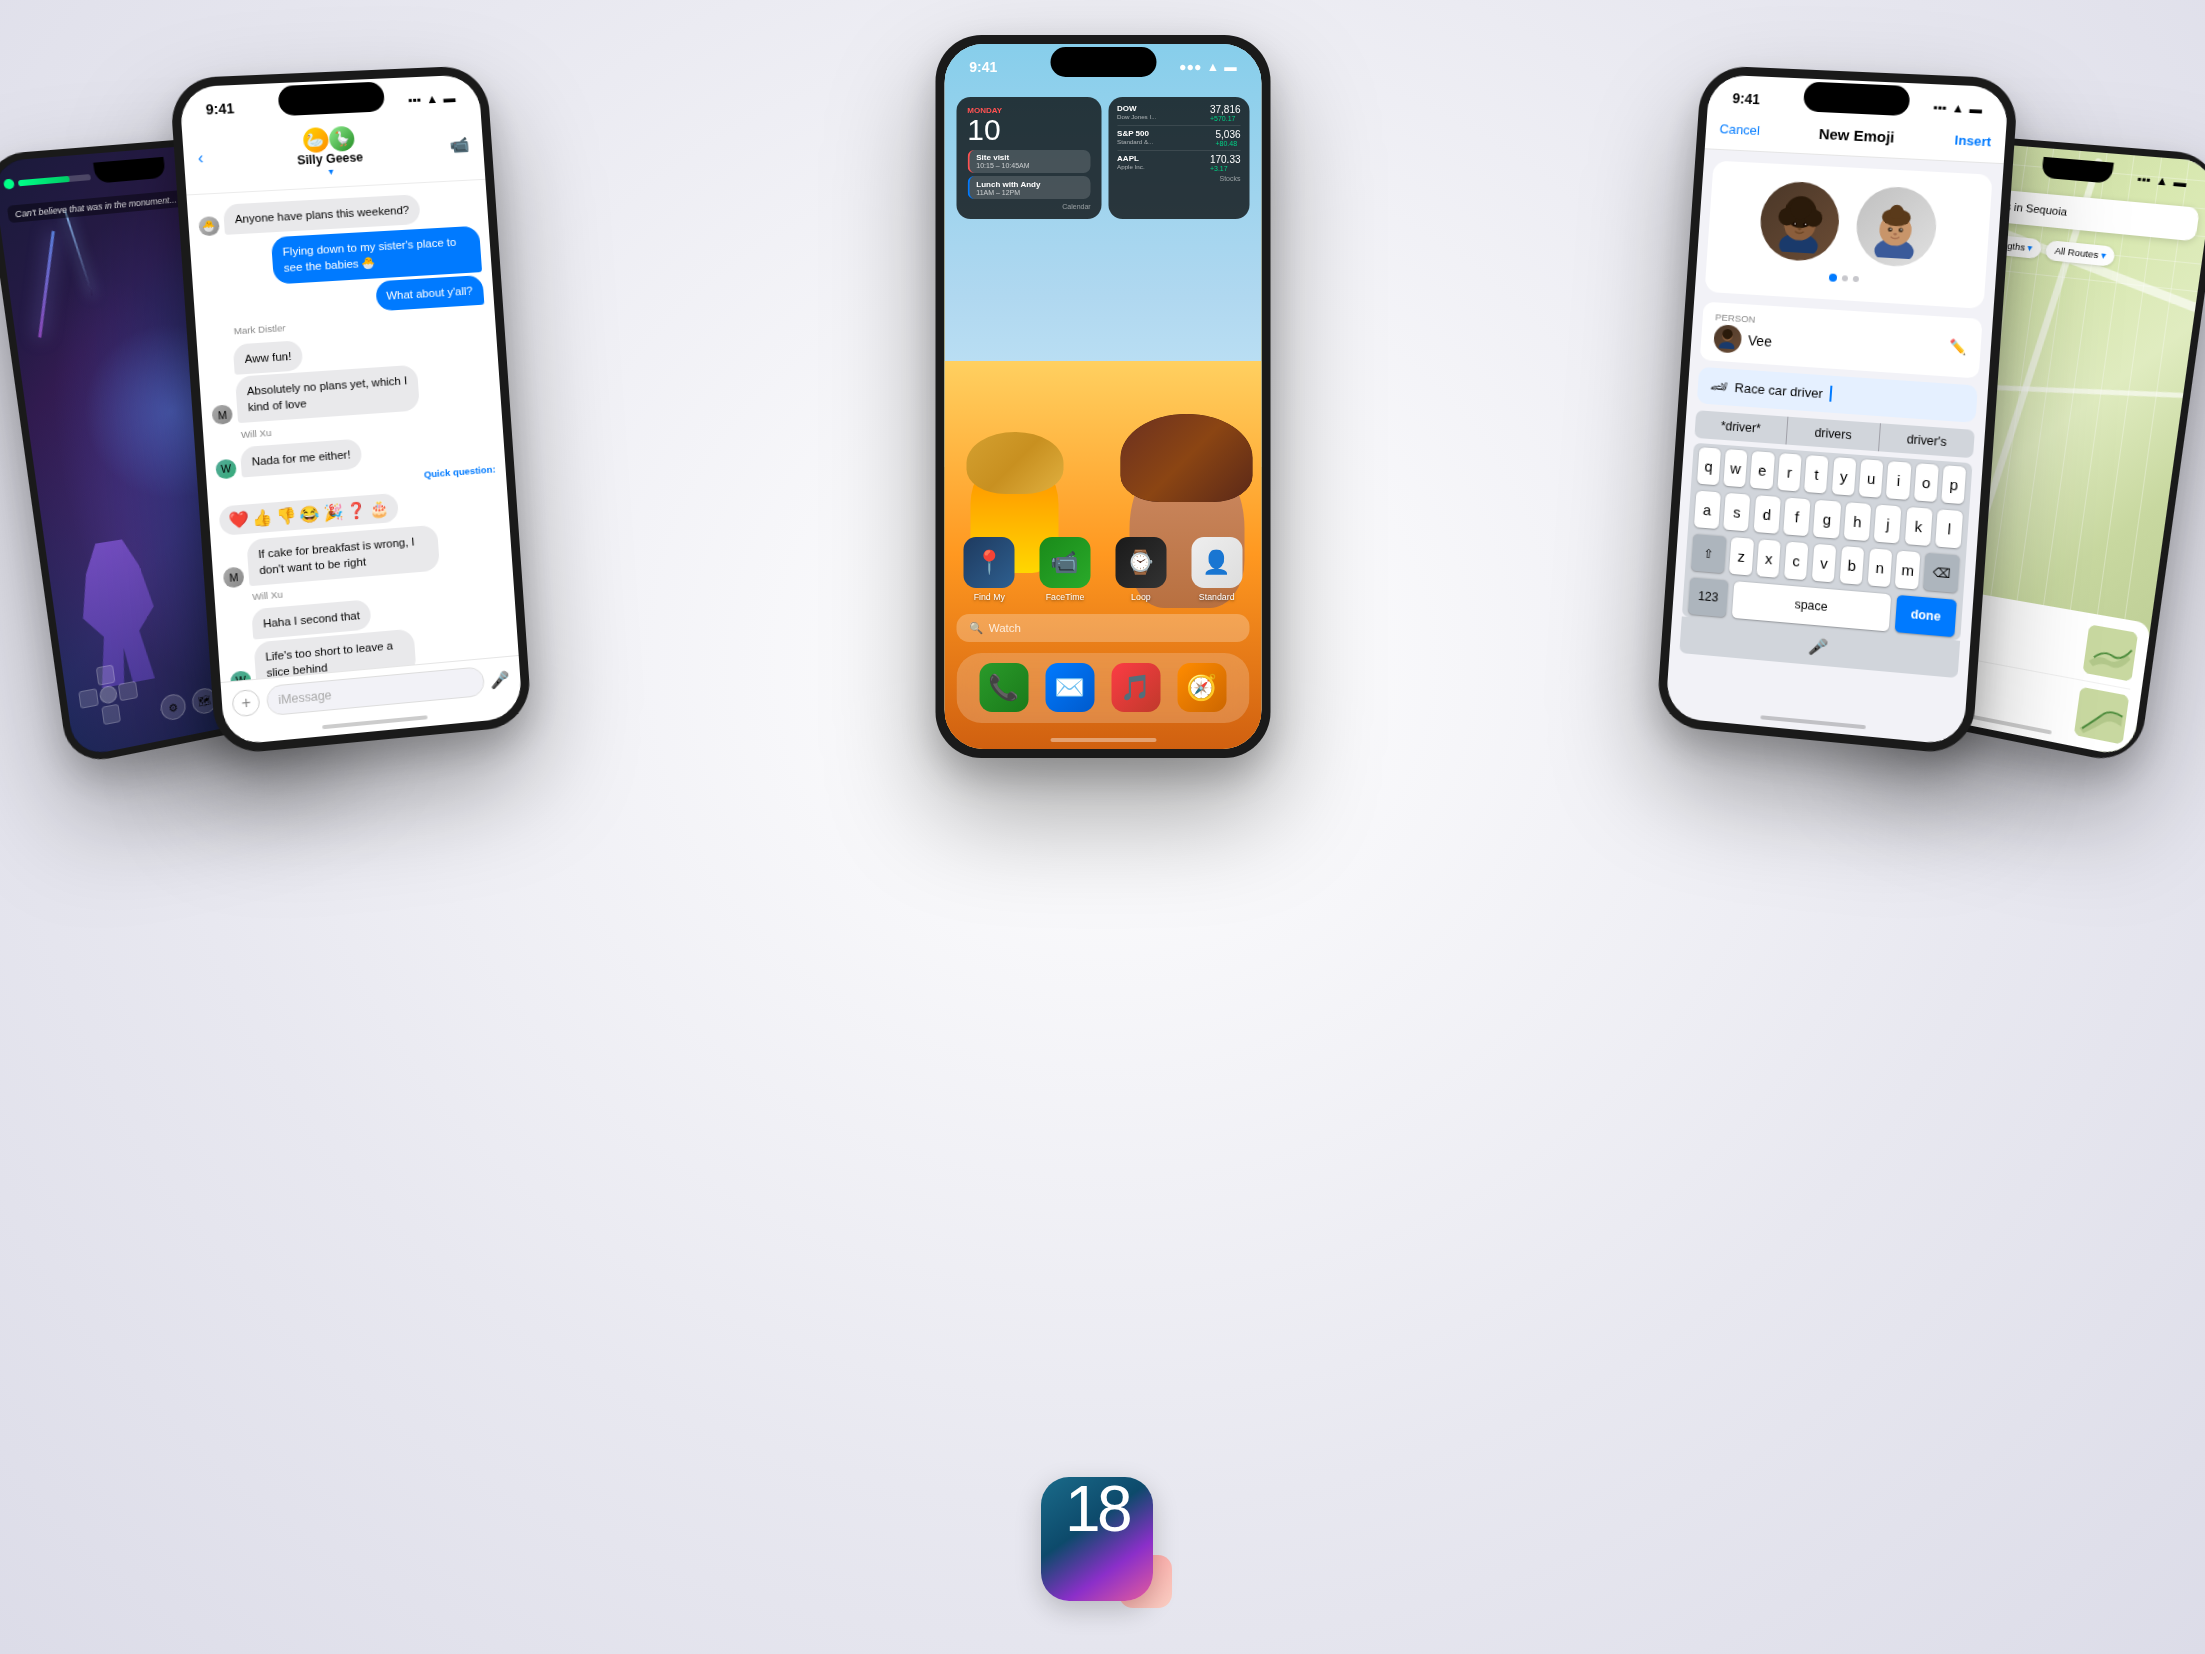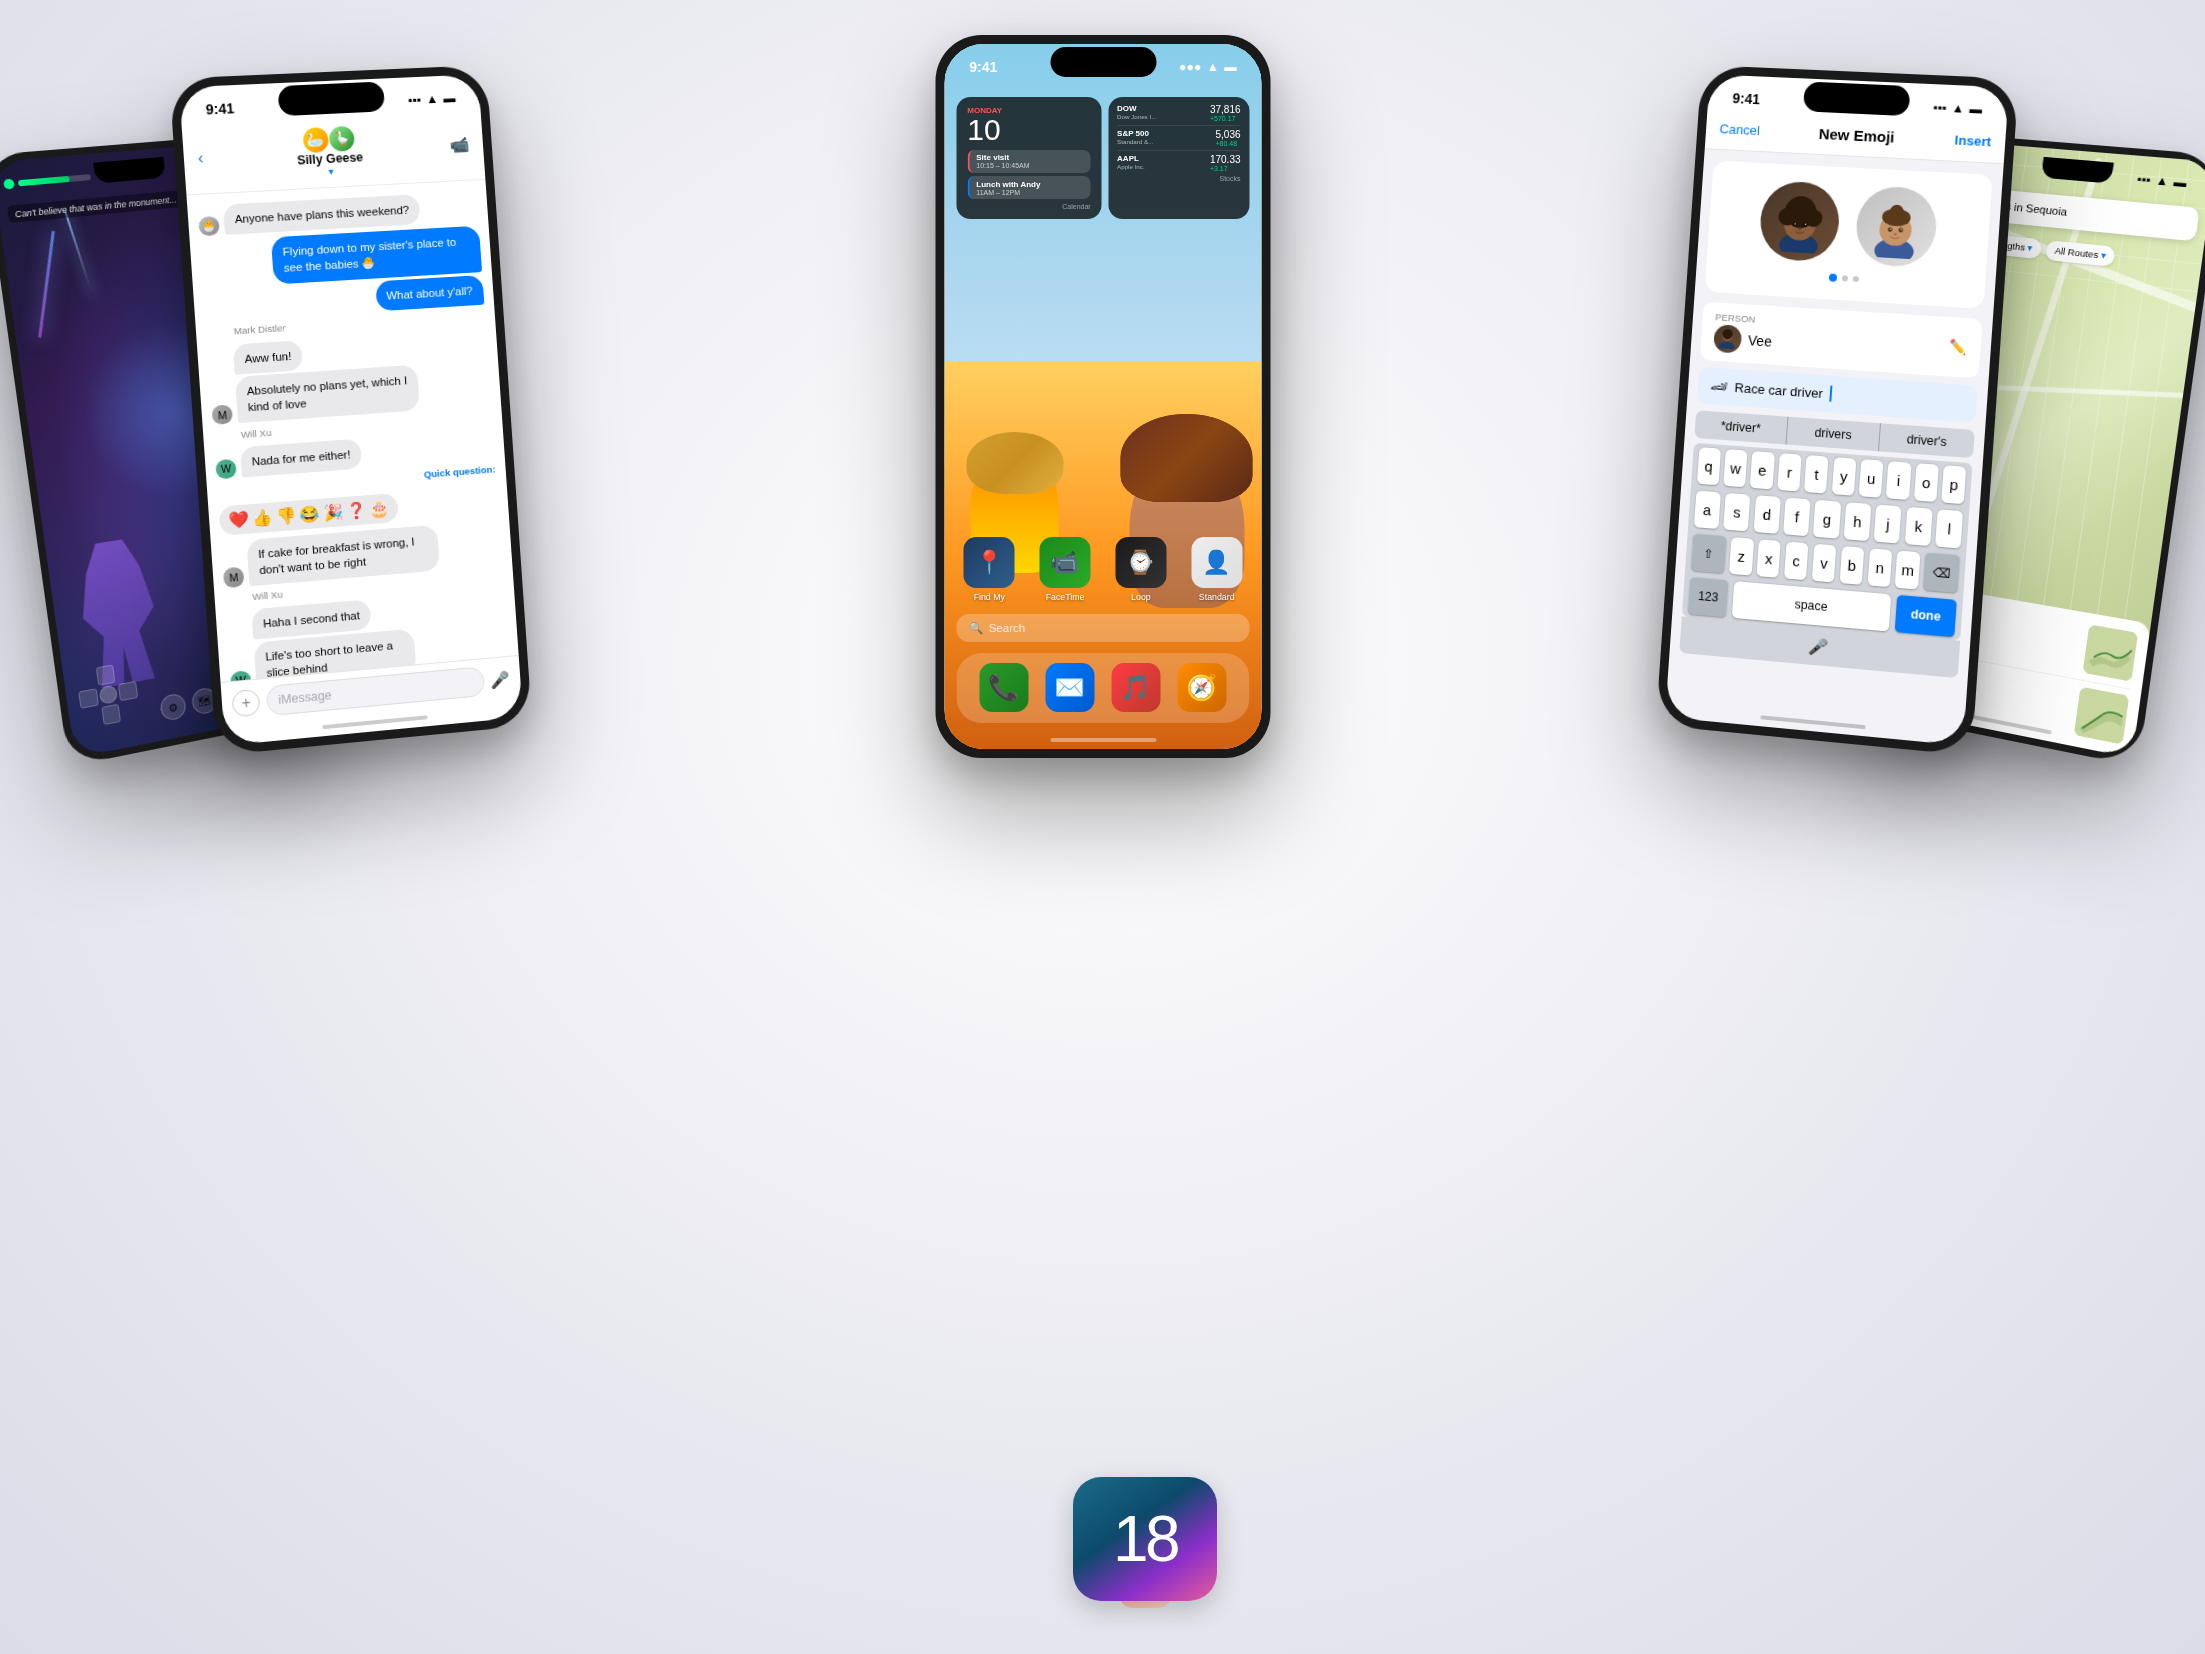--- a/index.html
+++ b/index.html
@@ -695,30 +695,28 @@
     
     .ios18-logo {
       position: absolute;
       bottom: 53px;
       left: 50%;
       transform: translateX(-50%);
       width: 124px;
       height: 124px;
     }
     .logo-bg {
-      width: 144px;
+      width: 112px;
       height: 124px;
       background: linear-gradient(145deg, #1a6b8a 0%, #0d4a6b 40%, #8b2fc9 70%, #e65c9c 100%);
       border-radius: 28px;
       display: flex;
-      align-items: center;
       justify-content: center;
       position: relative;
       box-shadow: 0 8.8px 26.5px rgba(0,0,0,0.2);
-      margin-left: 32px;
     }
     .logo-18 {
       font-size: 64px;
       font-weight: 200;
       color: #fff;
       letter-spacing: -3.5px;
       line-height: 1;
     }
     .logo-decoration {
       position: absolute;
@@ -1035,21 +1033,21 @@
               <span class="app-label">Loop</span>
             </div>
             <div class="app-icon">
               <div class="app-icon-img contacts-icon">👤</div>
               <span class="app-label">Standard</span>
             </div>
           </div>
 
           <div class="search-bar">
             <span>🔍</span>
-            <span>Search</span>
+            <span>Watch</span>
           </div>
 
           <div class="dock">
             <div class="app-icon">
               <div class="dock-icon-img phone-icon">📞</div>
             </div>
             <div class="app-icon">
               <div class="dock-icon-img mail-icon">✉️</div>
             </div>
             <div class="app-icon">

